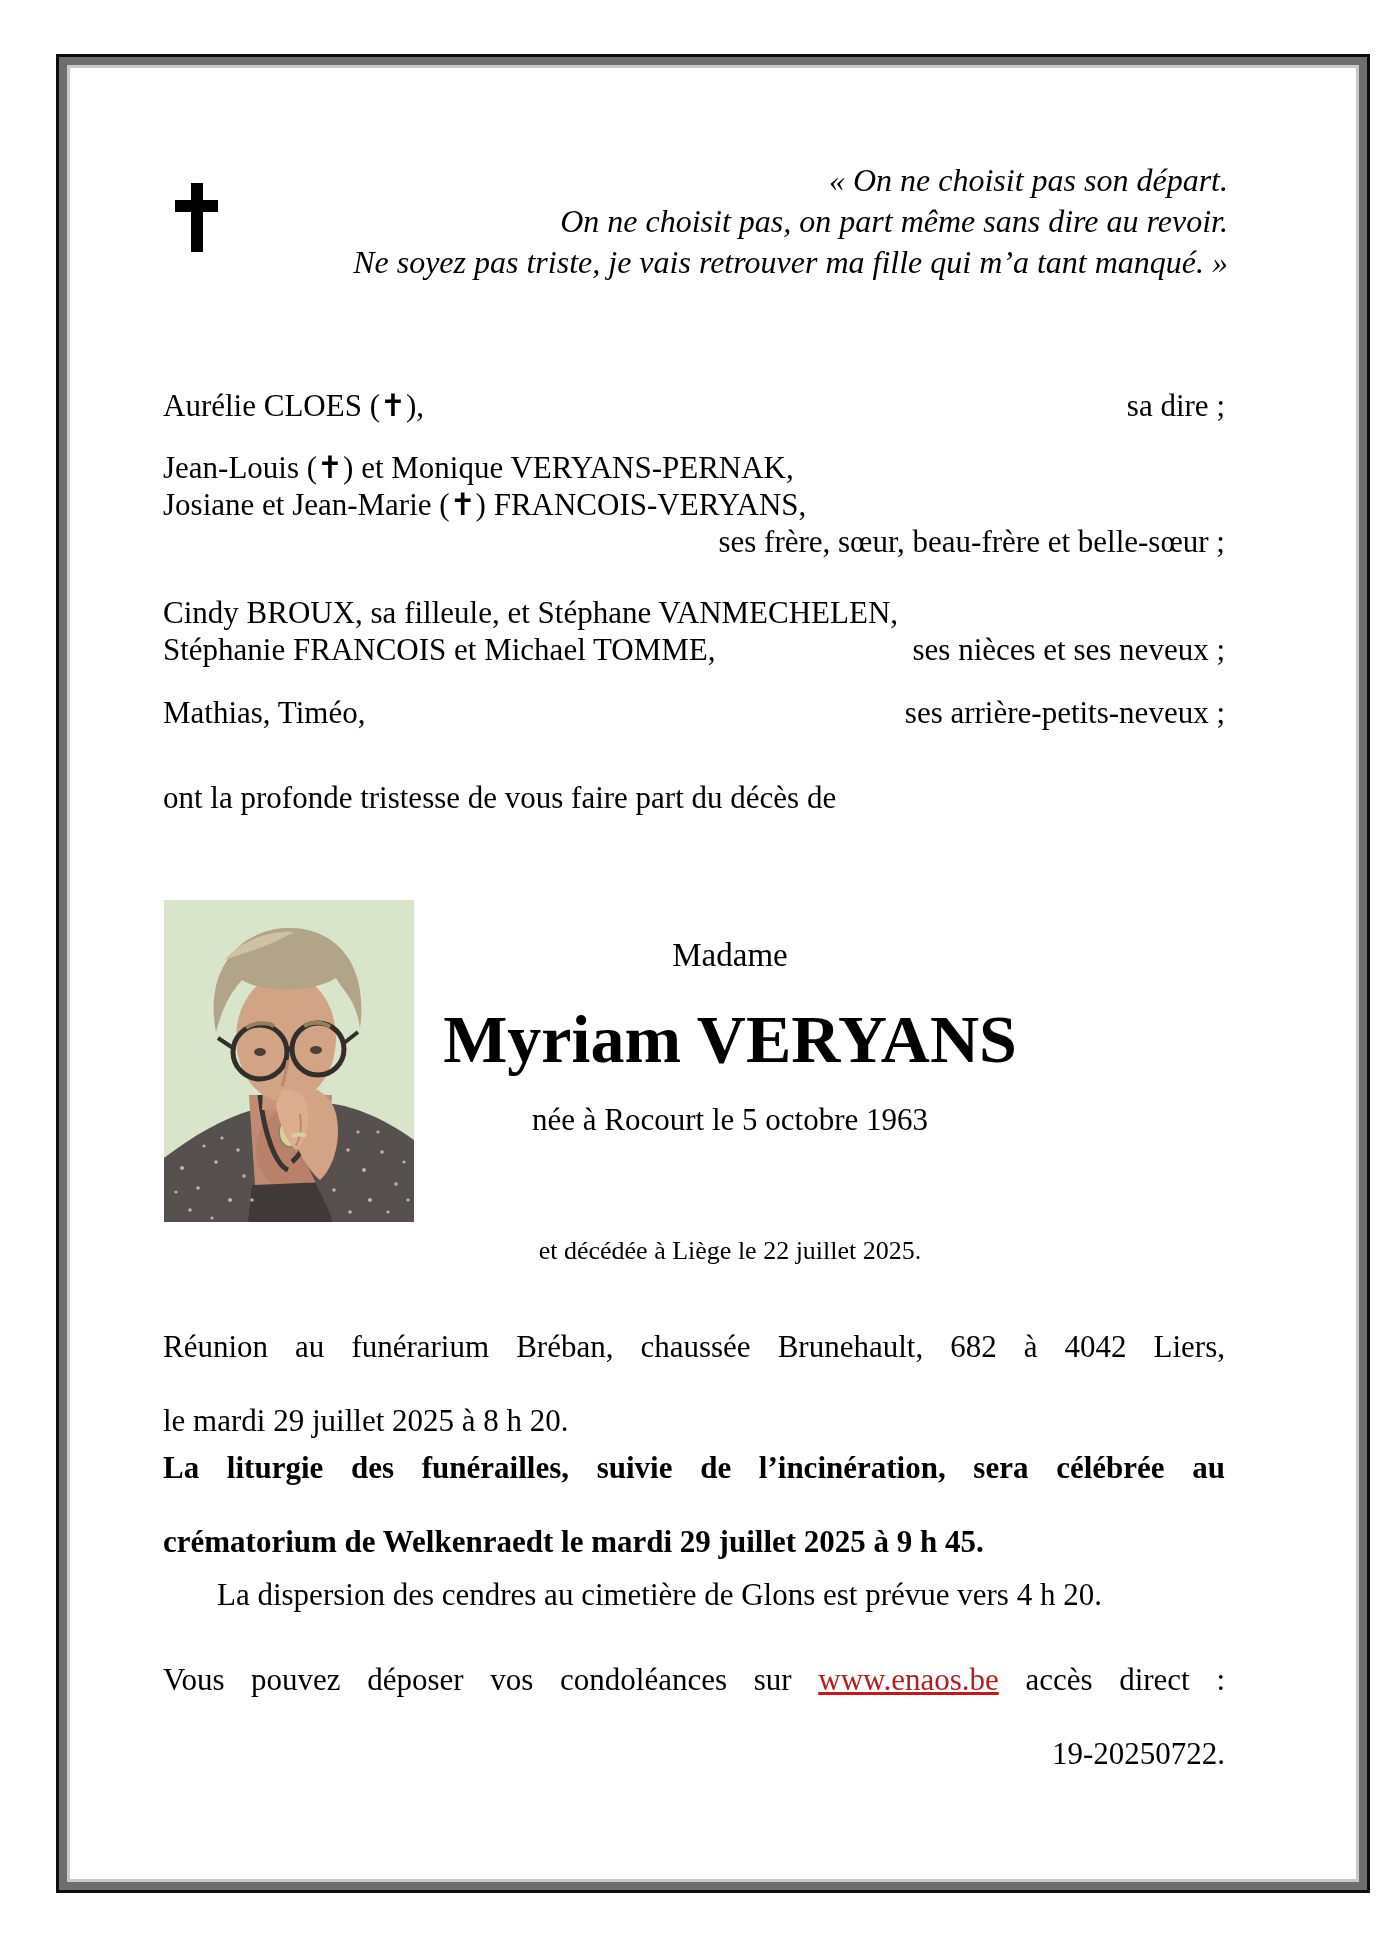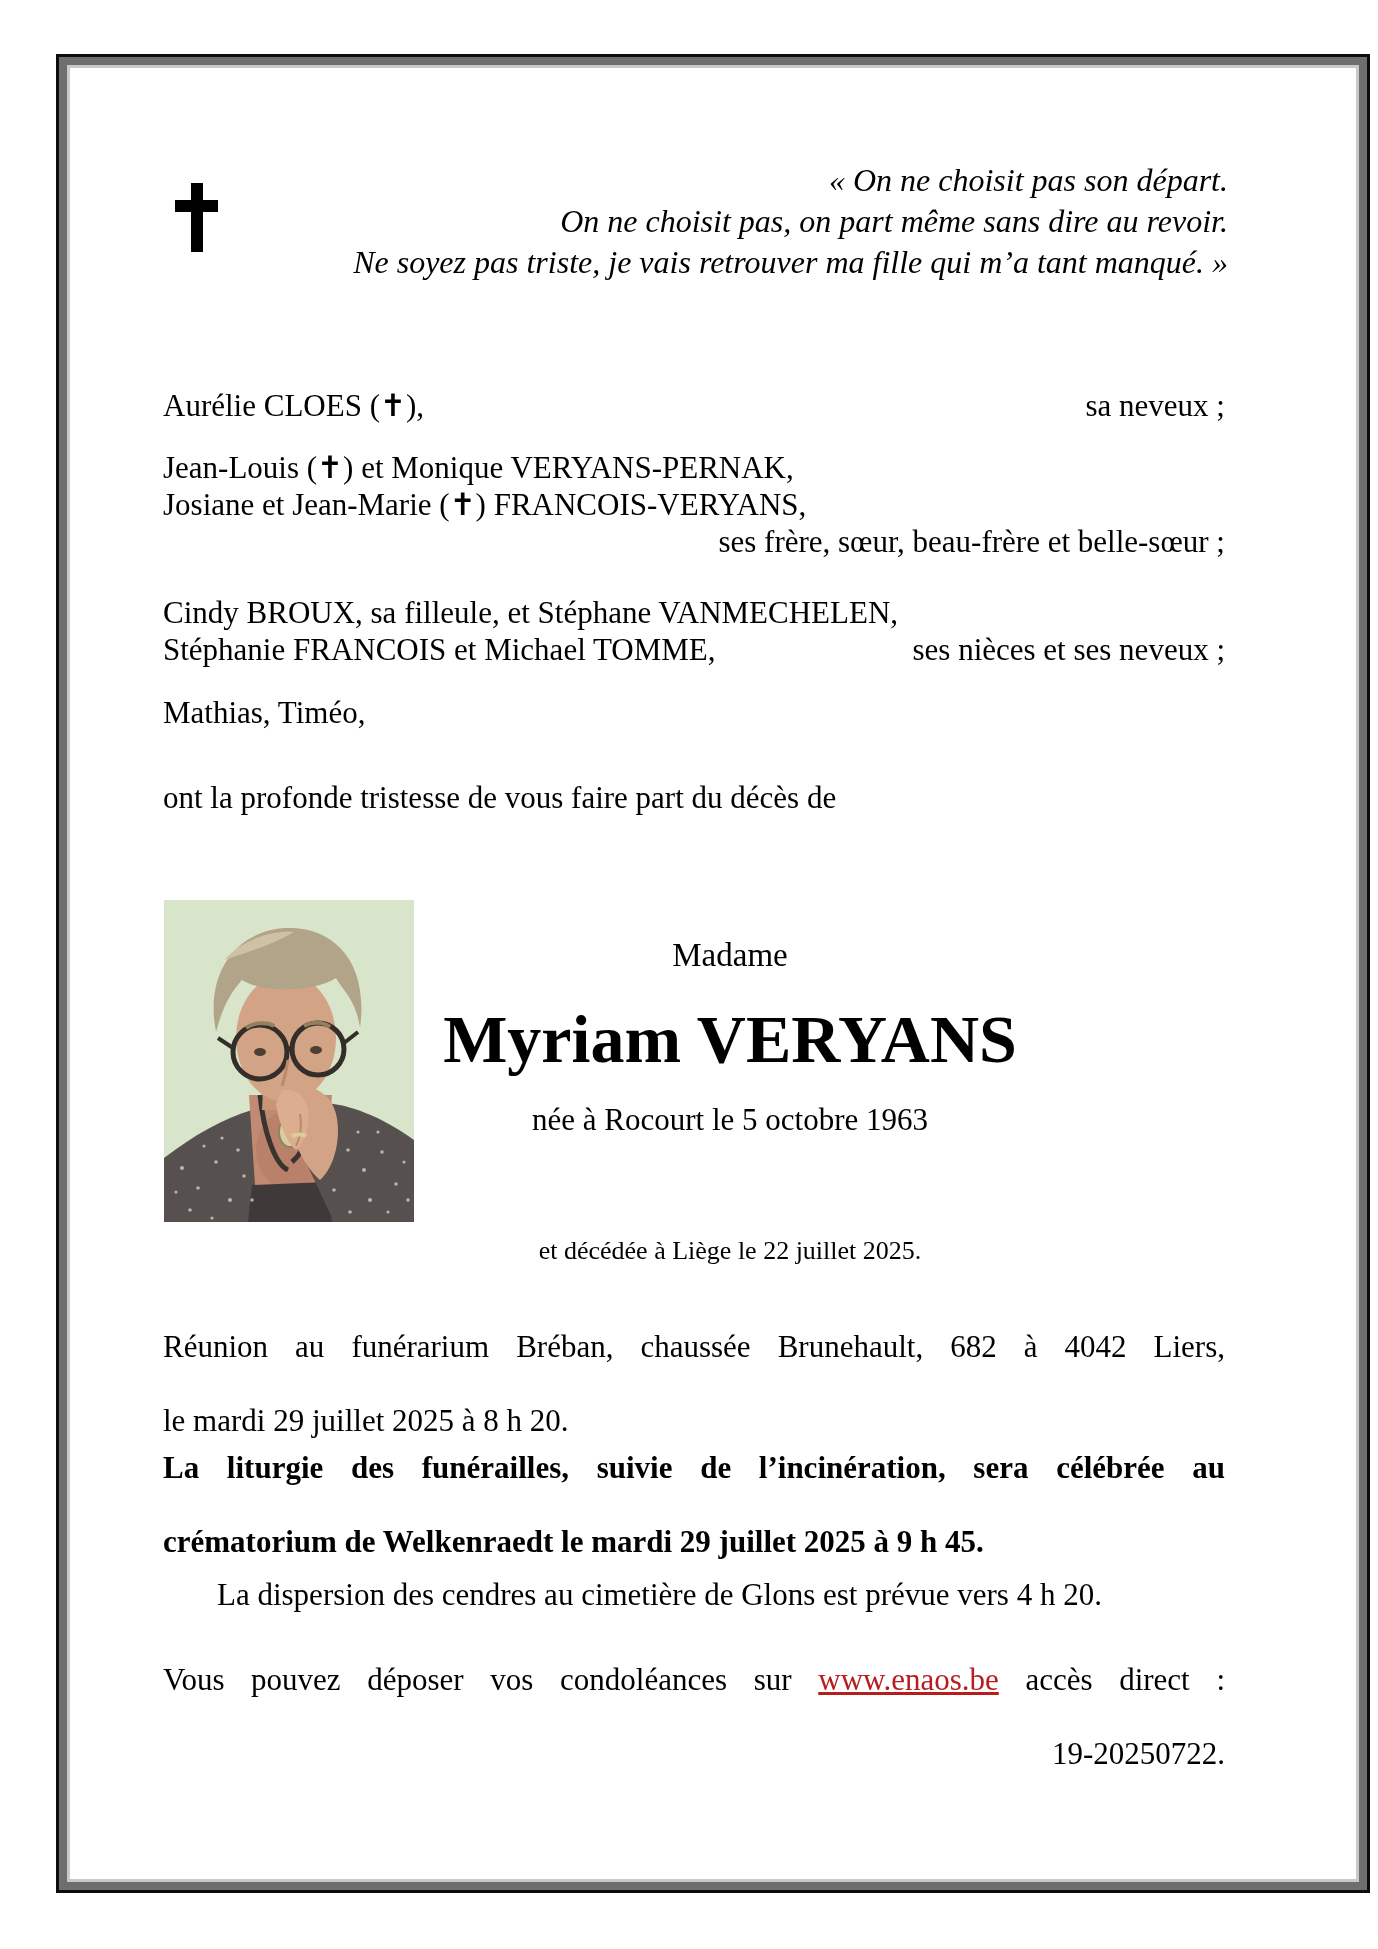--- a/index.html
+++ b/index.html
@@ -56,39 +56,40 @@
   <div class="abs big-cross"></div>
 
   <div class="abs quote">
     <div>« On ne choisit pas son départ.</div>
     <div>On ne choisit pas, on part même sans dire au revoir.</div>
     <div>Ne soyez pas triste, je vais retrouver ma fille qui m’a tant manqué. »</div>
   </div>
 
   <div class="abs col row between" style="top:387px;">
     <span>Aurélie CLOES (✝),</span>
-    <span>sa neveux ;</span>
+    <span>sa dire ;</span>
   </div>
 
   <div class="abs col" style="top:449px;">
     <div class="row">Jean-Louis (✝) et Monique VERYANS-PERNAK,</div>
     <div class="row">Josiane et Jean-Marie (✝) FRANCOIS-VERYANS,</div>
     <div class="row tright">ses frère, sœur, beau-frère et belle-sœur ;</div>
   </div>
 
   <div class="abs col" style="top:594px;">
     <div class="row">Cindy BROUX, sa filleule, et Stéphane VANMECHELEN,</div>
     <div class="row between">
       <span>Stéphanie FRANCOIS et Michael TOMME,</span>
       <span>ses nièces et ses neveux ;</span>
     </div>
   </div>
 
   <div class="abs col row between" style="top:694px;">
     <span>Mathias, Timéo,</span>
+    <span>ses arrière-petits-neveux ;</span>
   </div>
 
   <div class="abs col row" style="top:779px;">ont la profonde tristesse de vous faire part du décès de</div>
 
   <div class="abs photo">
     <svg viewBox="0 0 250 322" width="250" height="322">
       <rect width="250" height="322" fill="#d9e5cb"></rect>
       <path d="M0,258 C30,235 60,218 88,210 L98,322 L0,322 Z" fill="#56504e"></path>
       <path d="M250,240 C215,215 185,205 162,203 L150,322 L250,322 Z" fill="#56504e"></path>
       <path d="M85,195 L168,195 L160,300 L92,300 Z" fill="#c08b72"></path>

